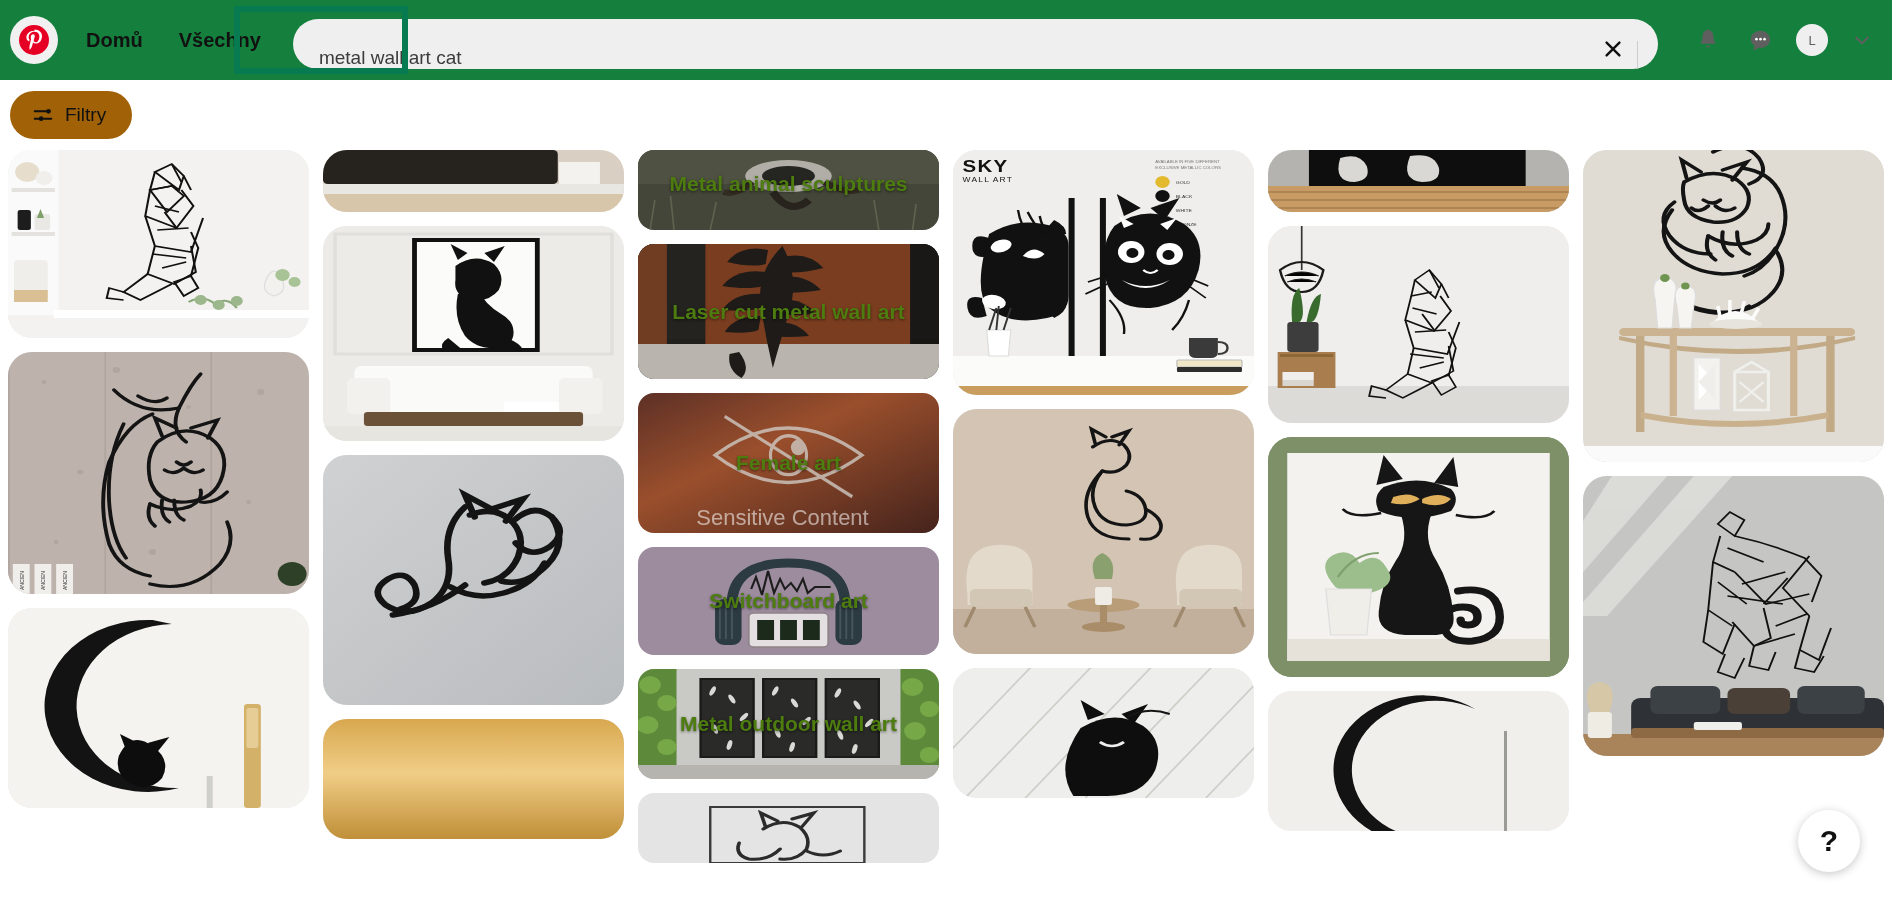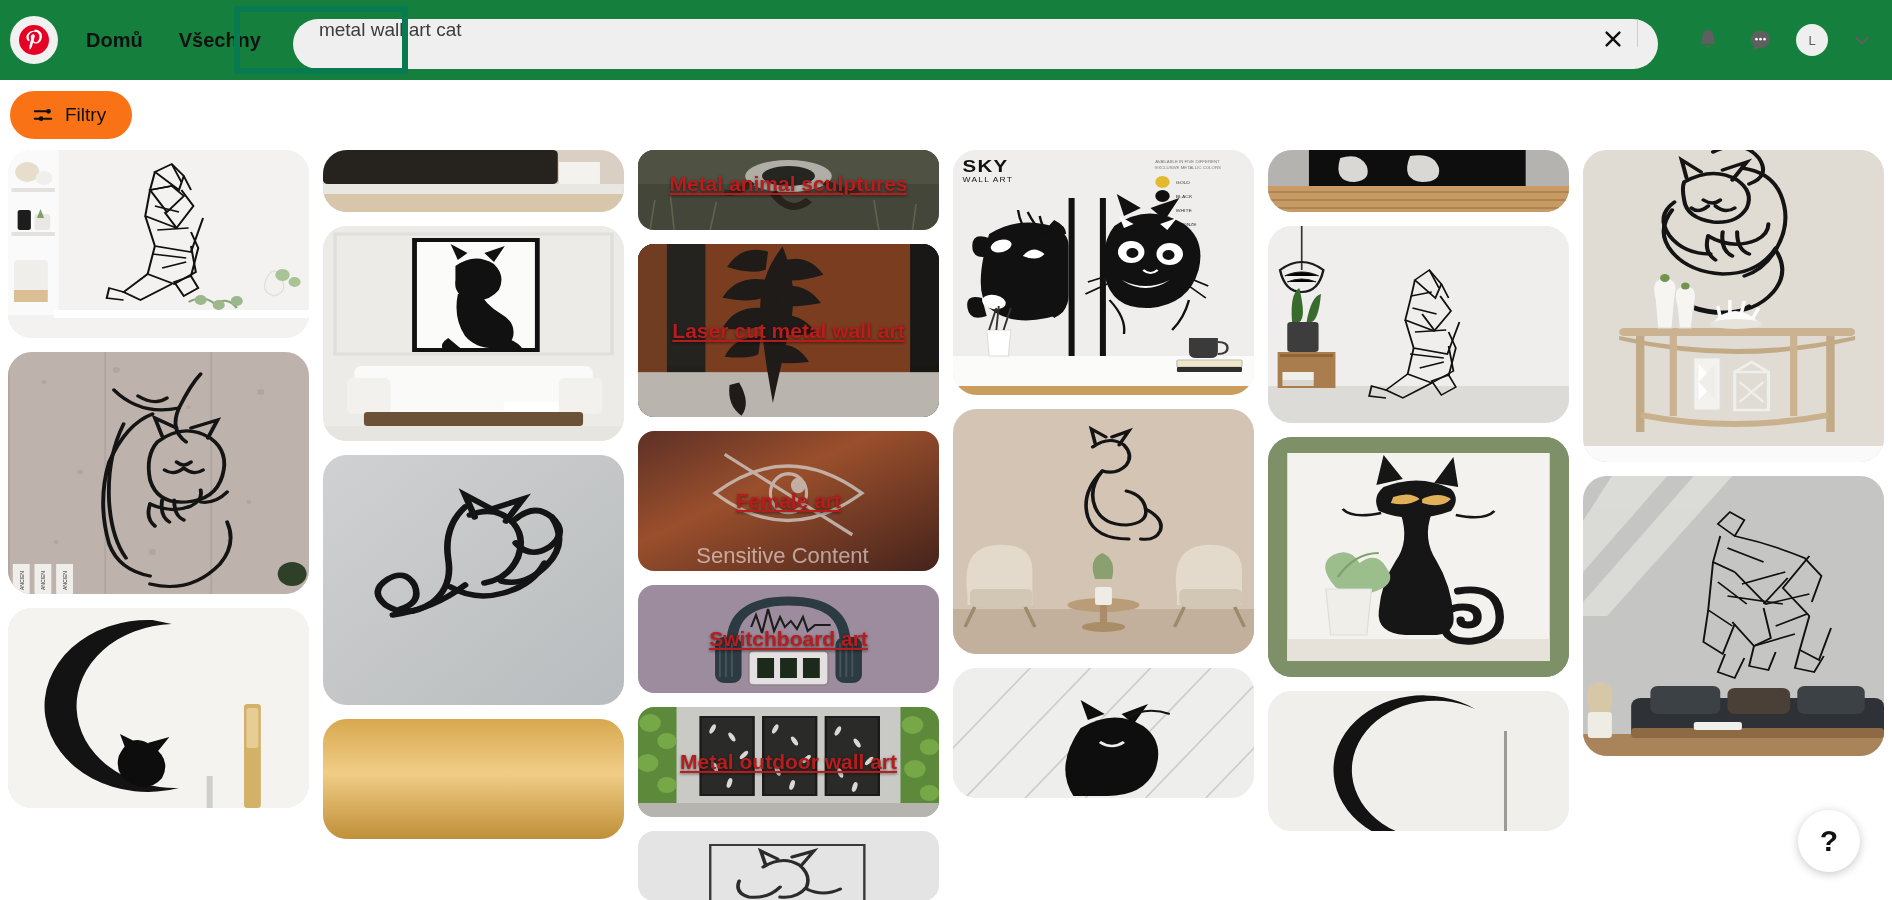--- a/index.html
+++ b/index.html
@@ -47,21 +47,21 @@
     min-width: 0;
     margin-left: 14px;
     margin-right: 10px;
   }
   .search-box {
     flex: 1 1 auto;
     height: 50px;
     background: #efefef;
     border-radius: 25px;
     display: flex;
-    align-items: flex-start;
+    align-items: flex-end;
     padding: 0 8px 0 26px;
     min-width: 0;
     margin-top: 8px;
   }
   .search-input {
     flex: 1 1 auto;
     border: none;
     outline: none;
     background: transparent;
     font-size: 19px;
@@ -136,21 +136,21 @@
     padding-left: 10px;
     background: #fff;
     position: relative;
     z-index: 40;
   }
   .filter-chip {
     display: flex; align-items: center; gap: 11px;
     height: 48px;
     padding: 0 26px 0 22px;
     border-radius: 24px;
-    background: #f97316;
+    background: #a16207;
     font-size: 19px;
     color: #111;
     cursor: pointer;
     font-weight: 500;
   }
 
   
   .grid-area {
     position: relative;
     height: 750px;
@@ -185,27 +185,26 @@
     border-radius: 16px;
     overflow: hidden;
     cursor: pointer;
   }
   .tile-label {
     position: absolute;
     left: 0; right: 0;
     top: 50%;
     transform: translateY(-50%);
     text-align: center;
-    color: #b91c1c;
+    color: #4d7c0f;
     font-size: 21px;
     font-weight: bold;
     text-shadow: 0 1px 3px rgba(0,0,0,.55);
     padding: 0 8px;
     line-height: 1.15;
-    text-decoration: underline;
   }
   .tile-label.top { top: 22px; transform: none; }
   .tile-sub {
     position: absolute;
     left: 0; right: 12px; bottom: 2px;
     text-align: center;
     color: rgba(255,255,255,.55);
     font-size: 22px;
     font-weight: 500;
   }
@@ -463,21 +462,21 @@
           </g>
           <ellipse cx="125" cy="26" rx="36" ry="16" fill="#c9c7bd"></ellipse>
           <ellipse cx="125" cy="26" rx="22" ry="10" fill="#2b2b27"></ellipse>
           <path d="M95 32 q-14 14 -24 10 M155 32 q16 12 28 8" stroke="#3b3328" stroke-width="6" fill="none"></path>
           <path d="M112 42 q14 24 30 8" stroke="#2e2a22" stroke-width="7" fill="none"></path>
           <rect y="0" width="250" height="80" fill="rgba(0,0,0,.12)"></rect>
         </svg>
         <div class="tile-label top">Metal animal sculptures</div>
       </div>
 
-      <div class="tile" style="height:173px">
+      <div class="tile" style="height:135px">
         <svg class="pin-art" viewBox="0 0 250 135" preserveAspectRatio="none">
           <rect width="250" height="135" fill="#262420"></rect>
           <rect x="0" y="0" width="250" height="95" fill="#2a2724"></rect>
           <rect x="56" y="0" width="170" height="105" fill="#8a4524"></rect>
           <rect x="0" y="0" width="24" height="108" fill="#7d4526"></rect>
           <rect x="226" y="0" width="24" height="105" fill="#a4apa" opacity=".3"></rect>
           <rect x="0" y="100" width="250" height="35" fill="#cfcac2"></rect>
           <g fill="#221f1c">
             <path d="M120 2 q14 30 6 64 q-8 32 -14 58 q-6 -30 -10 -62 q-4 -34 18 -60z"></path>
             <path d="M118 14 q22 -8 36 10 q-20 6 -34 4z"></path>

